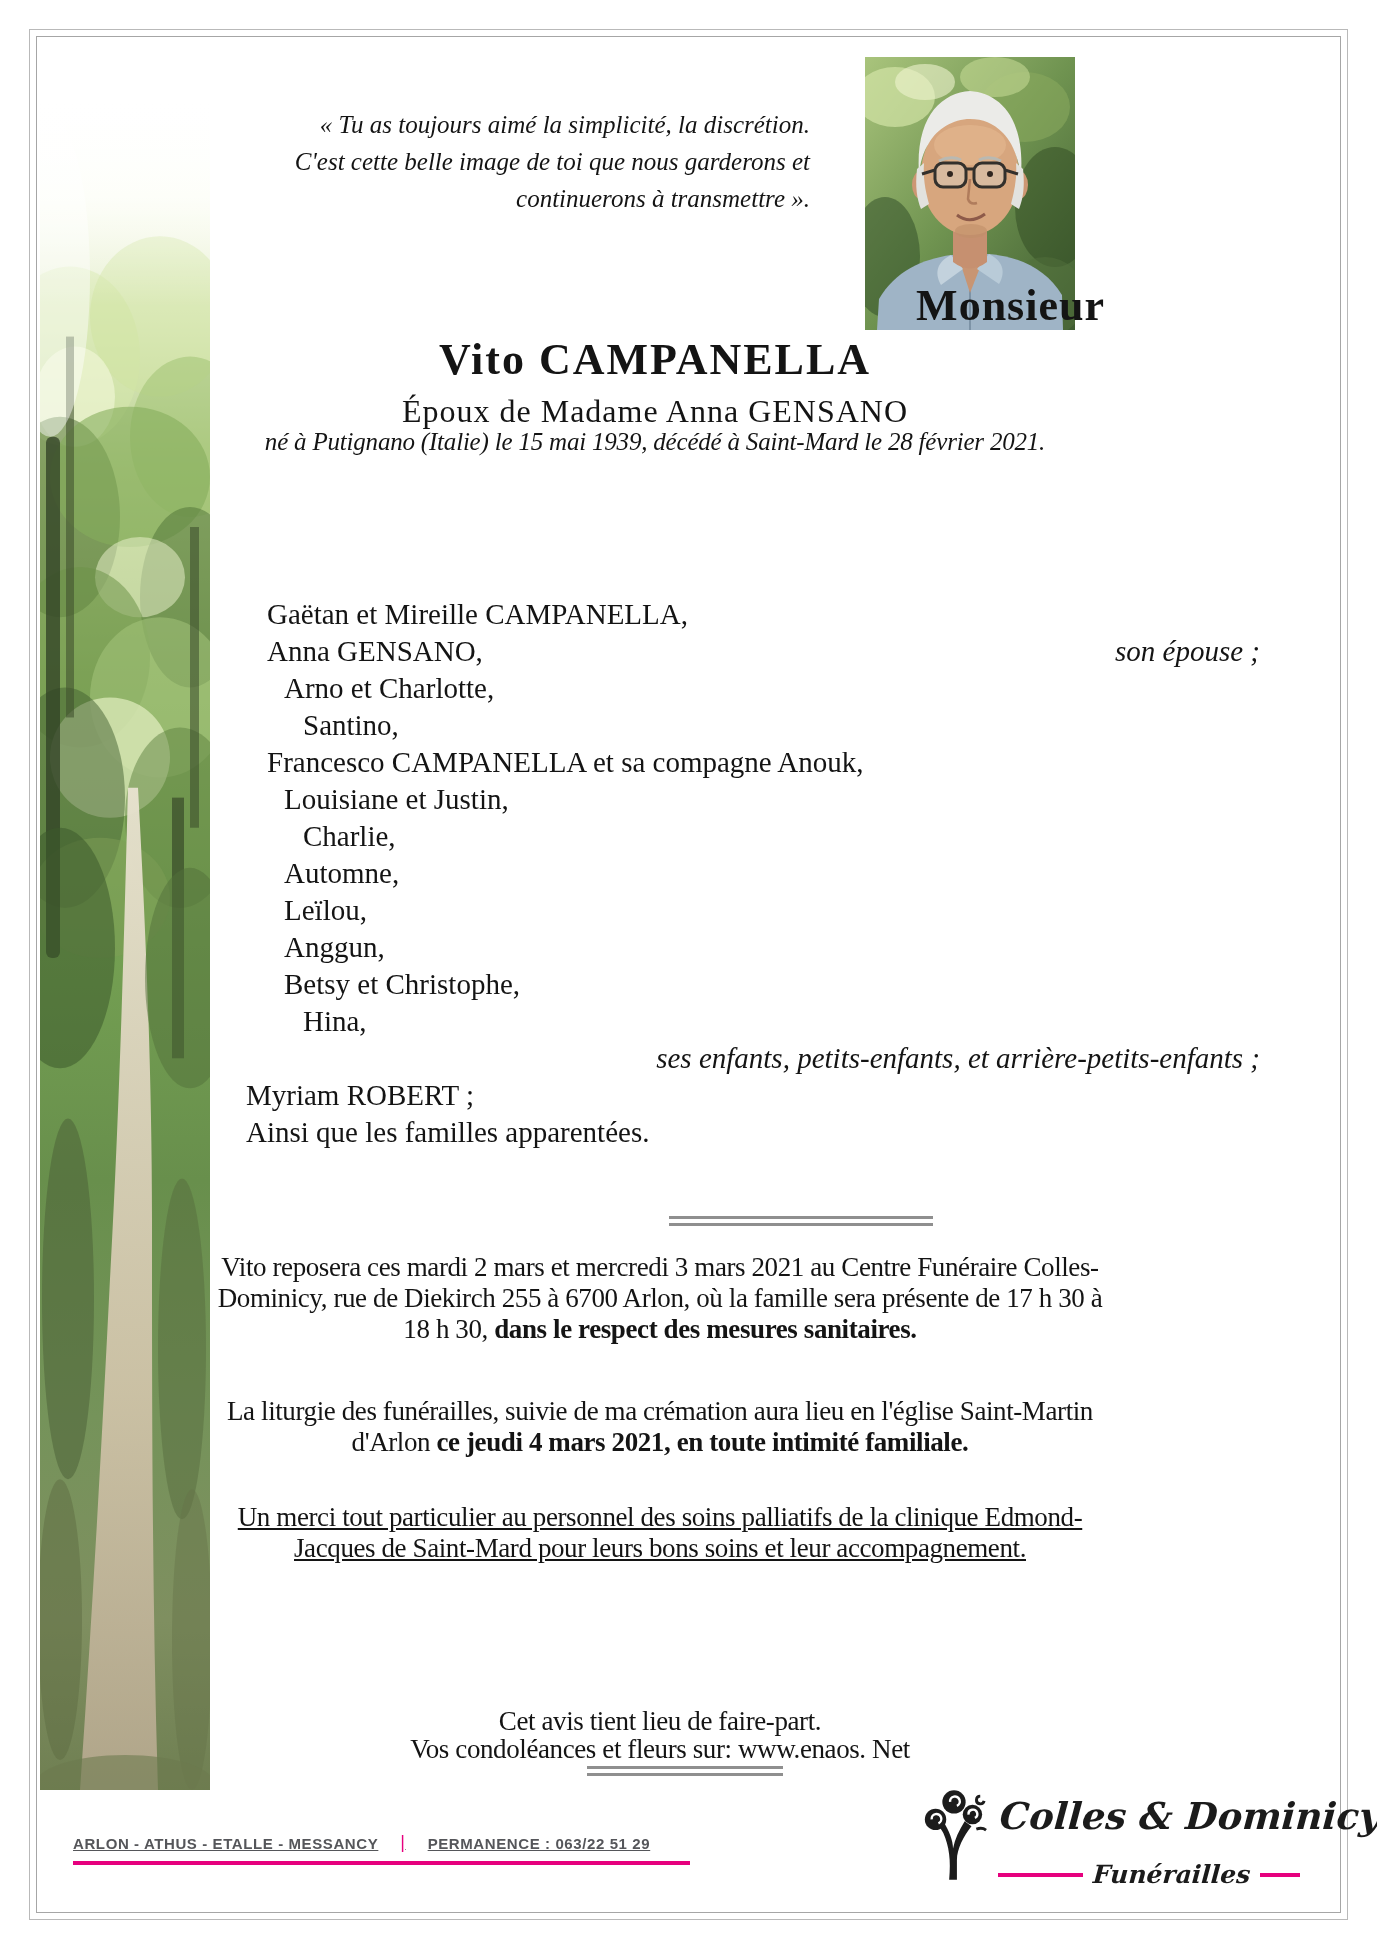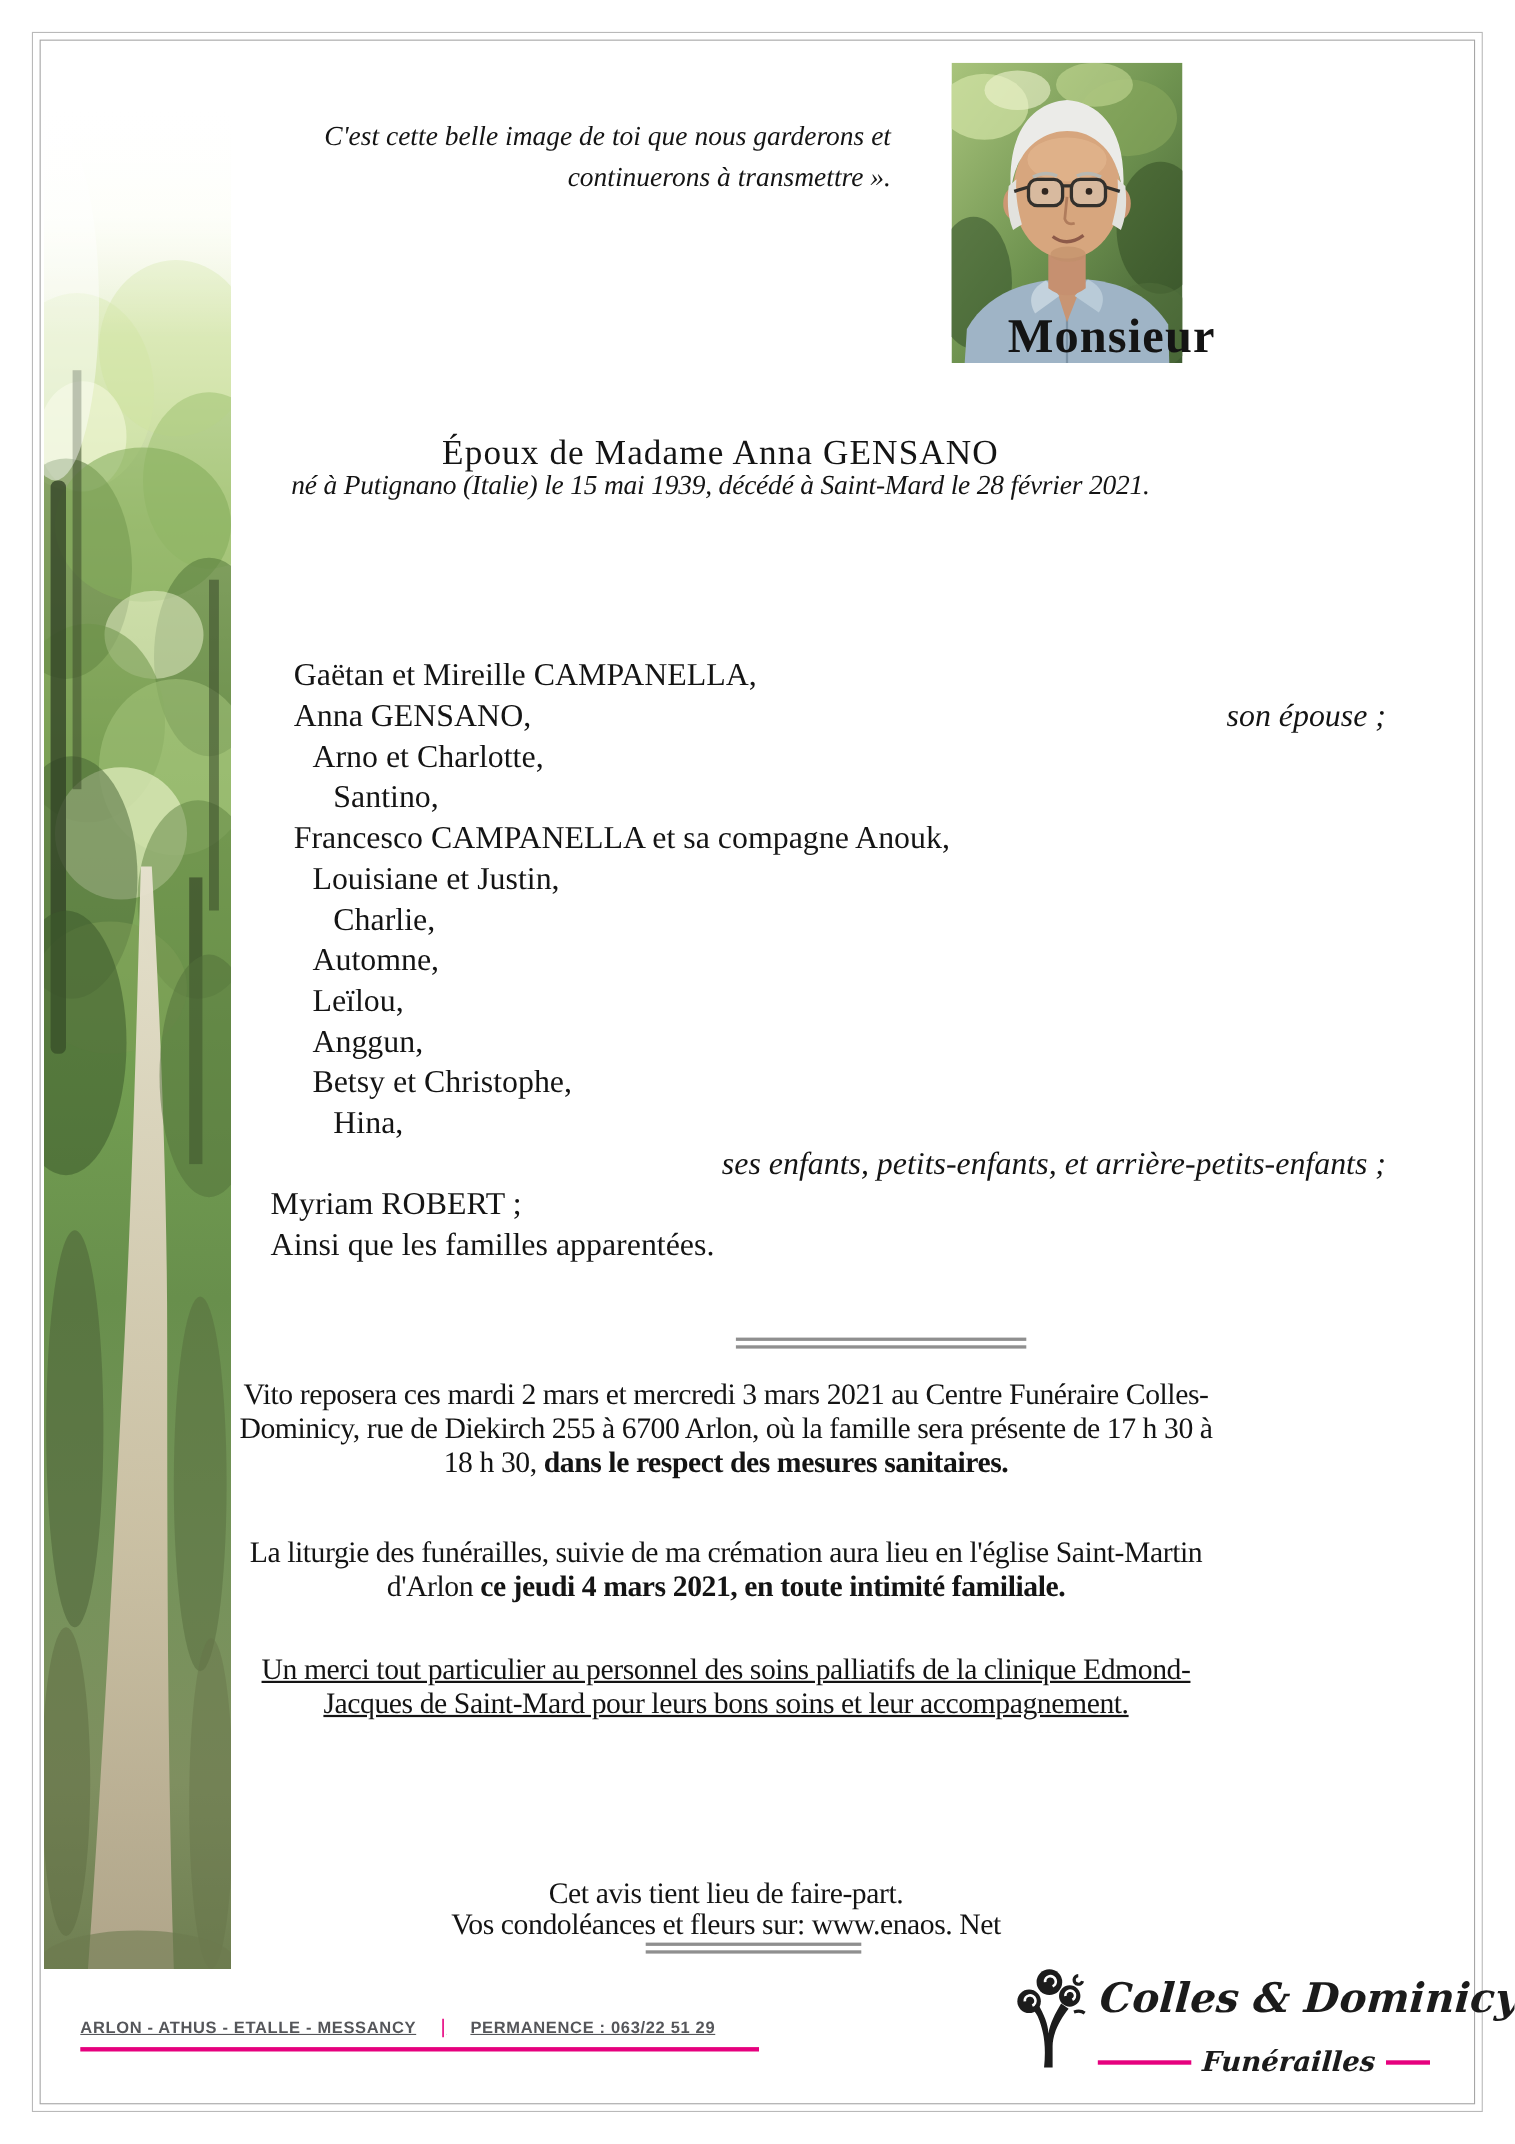--- a/index.html
+++ b/index.html
@@ -181,25 +181,27 @@
       <path d="M70,113 L57,117 M140,113 L153,117" stroke="#33302c" stroke-width="3"></path>
       <circle cx="85" cy="117" r="3" fill="#2f2620"></circle>
       <circle cx="125" cy="117" r="3" fill="#2f2620"></circle>
       <path d="M105,122 L103,142 Q105,148 112,146" stroke="#b07c5c" stroke-width="2.5" fill="none"></path>
       <path d="M92,158 Q105,168 120,157" stroke="#8d5a49" stroke-width="3" fill="none"></path>
       <ellipse cx="106" cy="174" rx="16" ry="7" fill="#c08f69" opacity="0.6"></ellipse>
     </svg>
   </div>
 
   <div class="quote">
+    <div>« Tu as toujours aimé la simplicité, la discrétion.</div>
     <div>C'est cette belle image de toi que nous garderons et</div>
     <div>continuerons à transmettre ».</div>
   </div>
 
   <div class="ctr title-1">Monsieur</div>
+  <div class="ctr title-2">Vito CAMPANELLA</div>
   <div class="ctr spouse-line">Époux de Madame Anna GENSANO</div>
   <div class="ctr life-line">né à Putignano (Italie) le 15 mai 1939, décédé à Saint-Mard le 28 février 2021.</div>
 
   <div class="family">
     <div class="fam-line">Gaëtan et Mireille CAMPANELLA,</div>
     <div class="fam-line">
       <span>Anna GENSANO,</span>
       <span class="spouse-role">son épouse ;</span>
     </div>
     <div class="fam-line ind1">Arno et Charlotte,</div>

